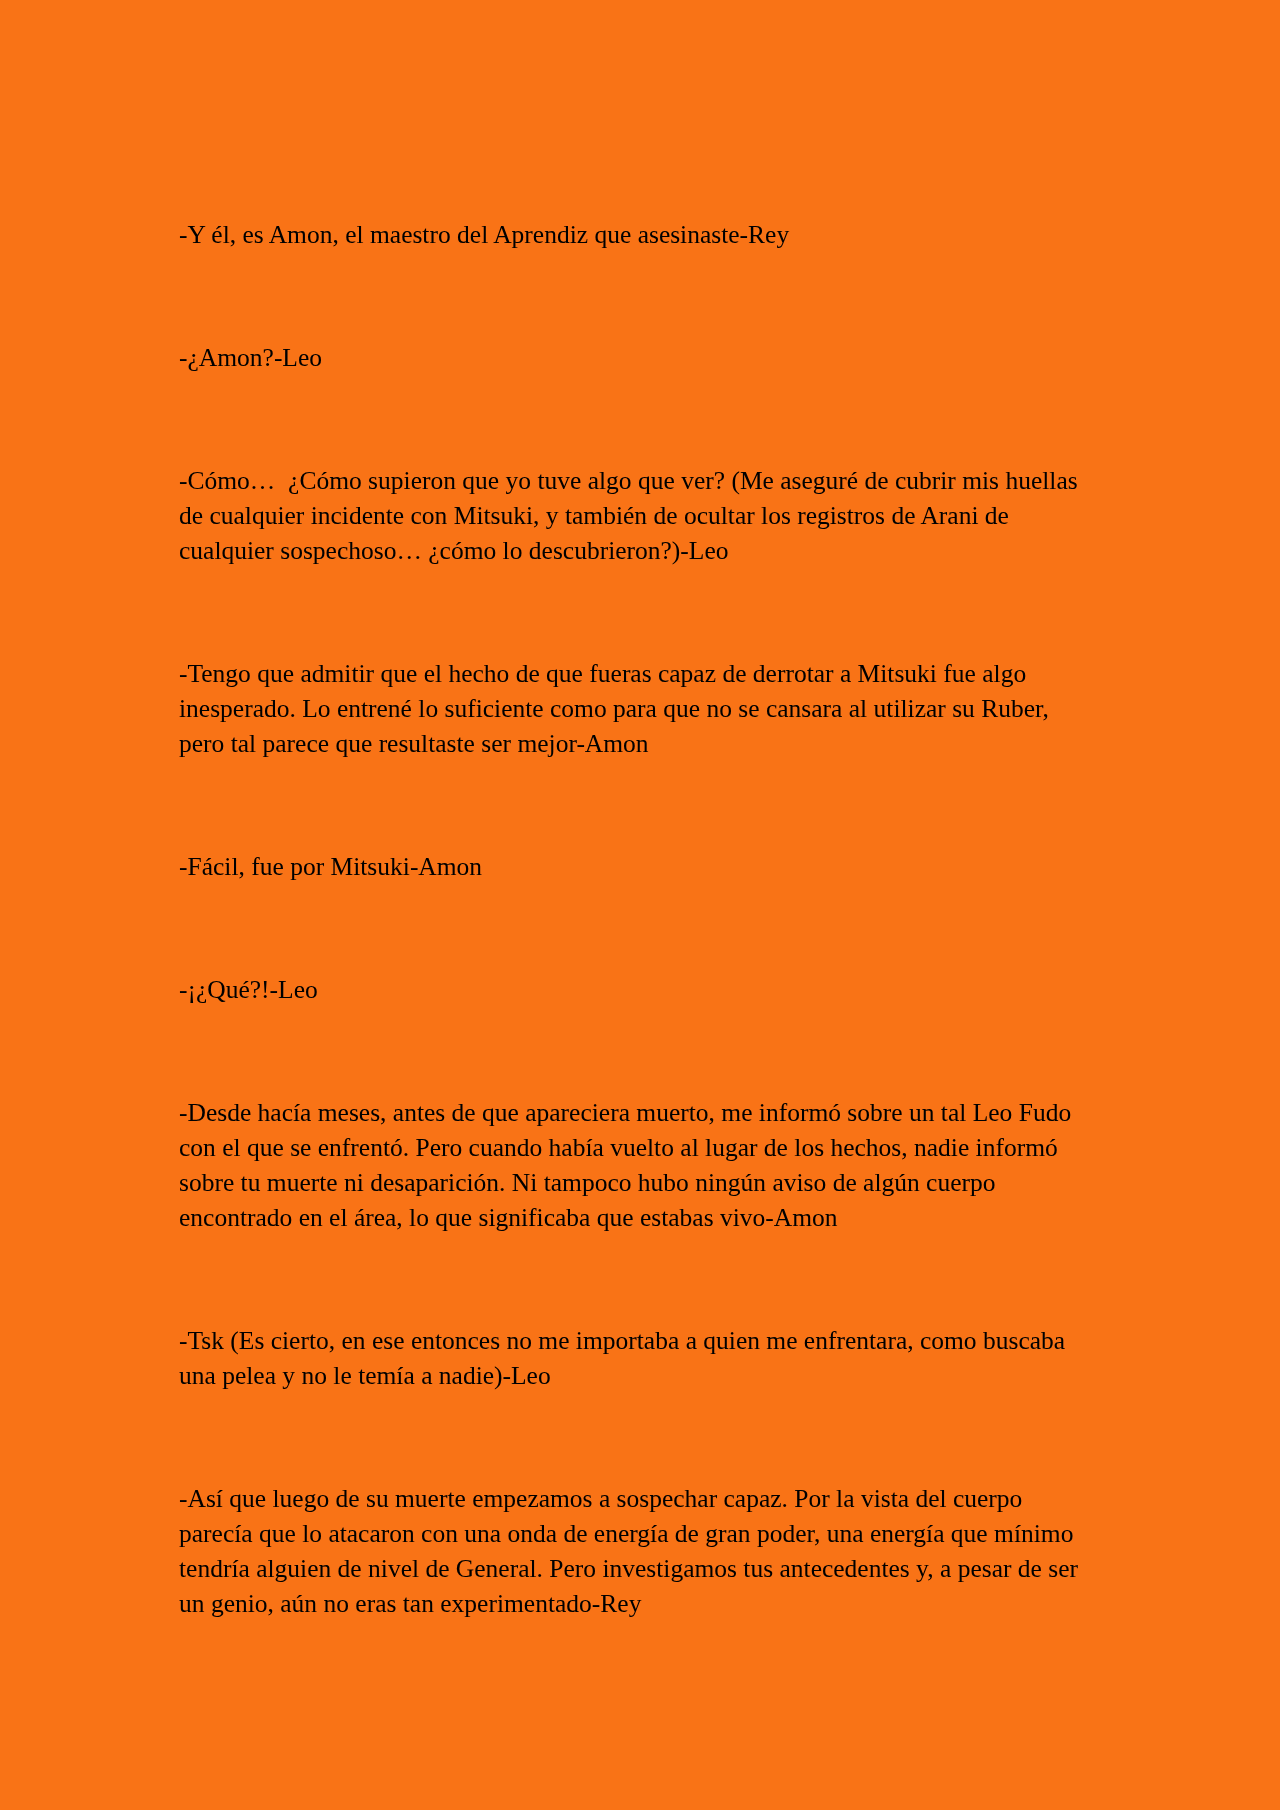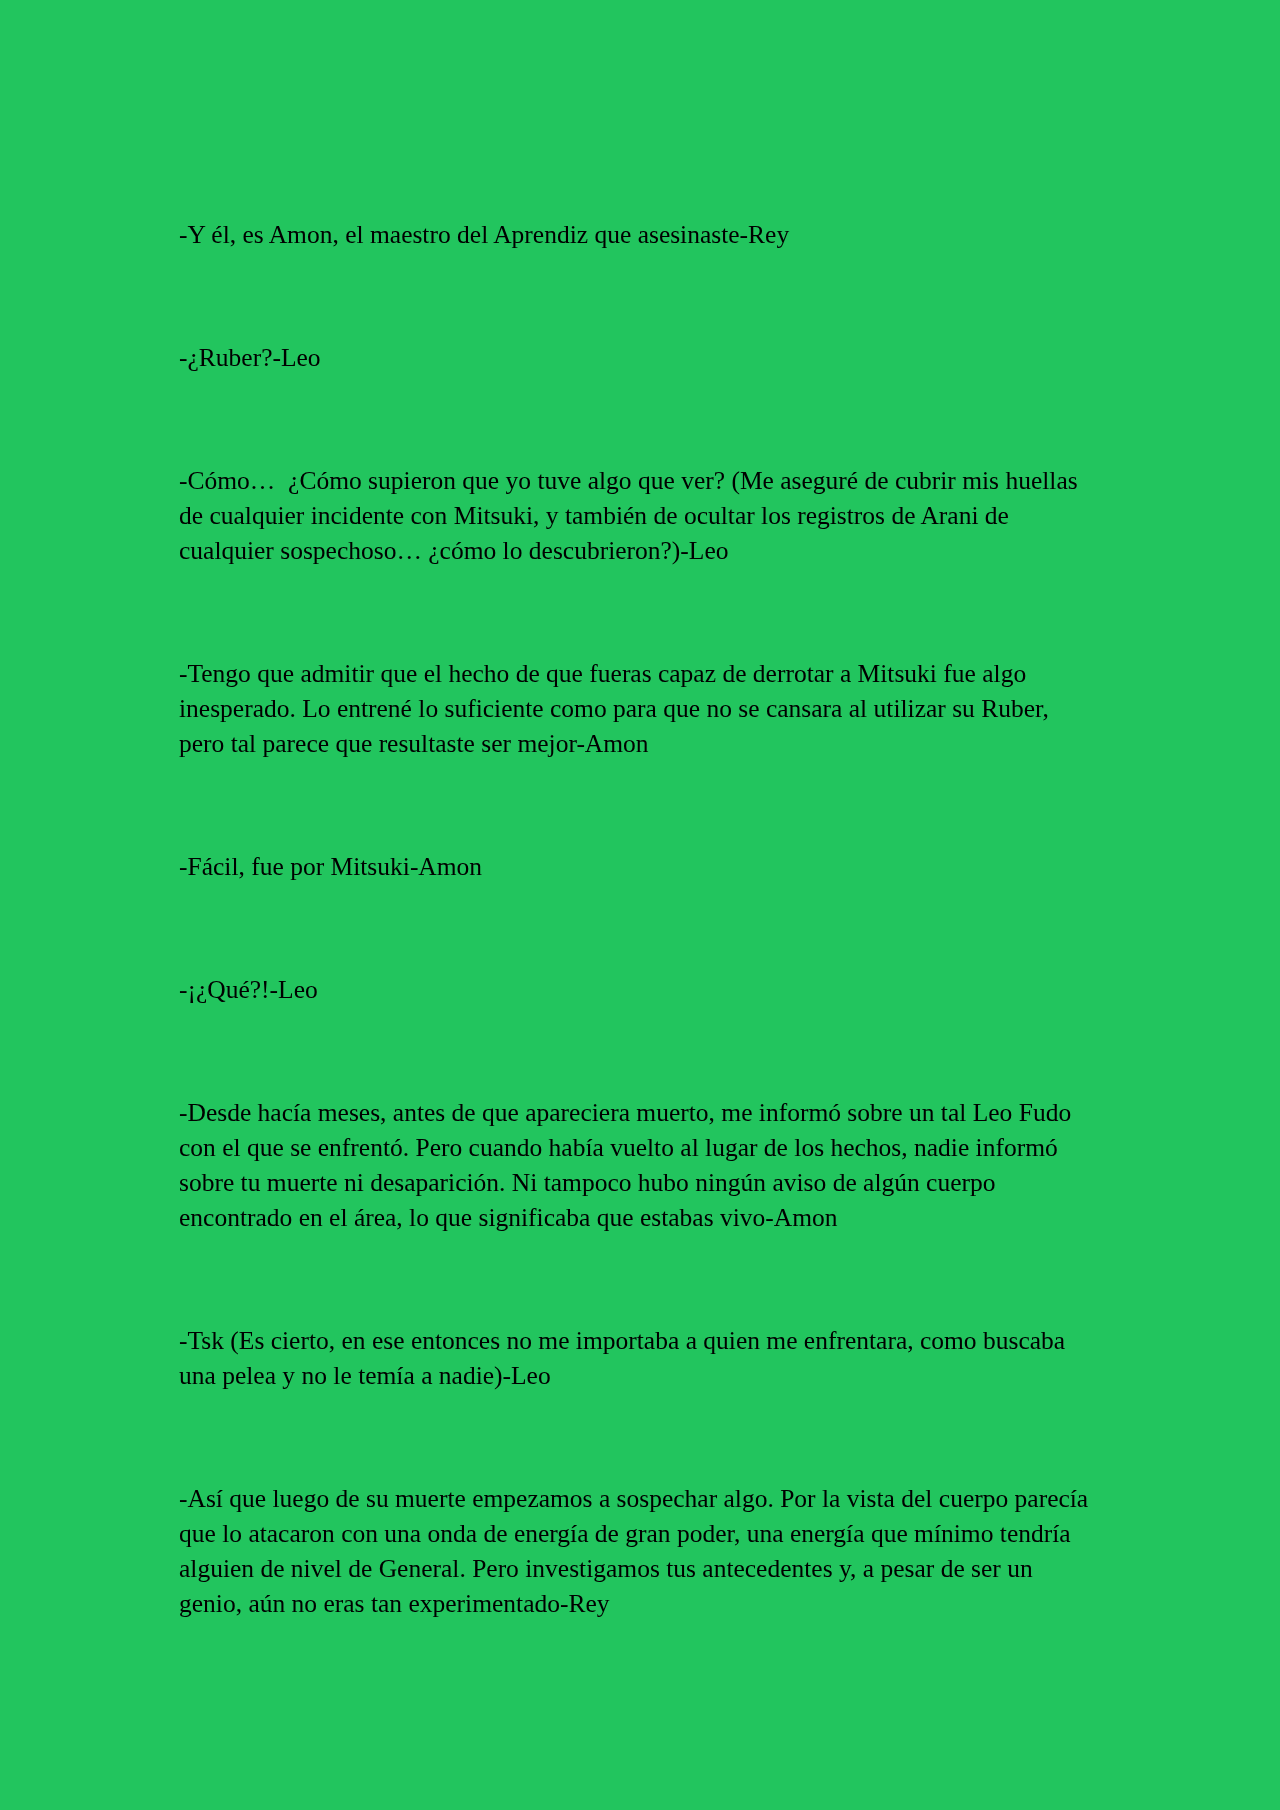--- a/index.html
+++ b/index.html
@@ -4,21 +4,21 @@
 <style>
   html, body {
     margin: 0;
     padding: 0;
     background: #ffffff;
   }
   .page {
     position: relative;
     width: 1280px;
     height: 1810px;
-    background: #22c55e;
+    background: #f97316;
     overflow: hidden;
   }
   .content {
     position: absolute;
     left: 179px;
     top: 147px;
     width: 918px;
     color: #000000;
     font-family: "Liberation Serif", serif;
     font-size: 25.5px;
@@ -30,28 +30,28 @@
     margin: 0 0 18px 0;
     padding: 0;
   }
 </style>
 </head>
 <body>
 
 <div class="page">
   <div class="content">
     <p>-Y él, es Amon, el maestro del Aprendiz que asesinaste-Rey</p>
-    <p>-¿Ruber?-Leo</p>
+    <p>-¿Amon?-Leo</p>
     <p>-Cómo…  ¿Cómo supieron que yo tuve algo que ver? (Me aseguré de cubrir mis huellas de cualquier incidente con Mitsuki, y también de ocultar los registros de Arani de cualquier sospechoso… ¿cómo lo descubrieron?)-Leo</p>
     <p>-Tengo que admitir que el hecho de que fueras capaz de derrotar a Mitsuki fue algo inesperado. Lo entrené lo suficiente como para que no se cansara al utilizar su Ruber, pero tal parece que resultaste ser mejor-Amon</p>
     <p>-Fácil, fue por Mitsuki-Amon</p>
     <p>-¡¿Qué?!-Leo</p>
     <p>-Desde hacía meses, antes de que apareciera muerto, me informó sobre un tal Leo Fudo con el que se enfrentó. Pero cuando había vuelto al lugar de los hechos, nadie informó sobre tu muerte ni desaparición. Ni tampoco hubo ningún aviso de algún cuerpo encontrado en el área, lo que significaba que estabas vivo-Amon</p>
     <p>-Tsk (Es cierto, en ese entonces no me importaba a quien me enfrentara, como buscaba una pelea y no le temía a nadie)-Leo</p>
-    <p>-Así que luego de su muerte empezamos a sospechar algo. Por la vista del cuerpo parecía que lo atacaron con una onda de energía de gran poder, una energía que mínimo tendría alguien de nivel de General. Pero investigamos tus antecedentes y, a pesar de ser un genio, aún no eras tan experimentado-Rey</p>
+    <p>-Así que luego de su muerte empezamos a sospechar capaz. Por la vista del cuerpo parecía que lo atacaron con una onda de energía de gran poder, una energía que mínimo tendría alguien de nivel de General. Pero investigamos tus antecedentes y, a pesar de ser un genio, aún no eras tan experimentado-Rey</p>
     
     
     
     
     
     
     
   </div>
 </div>
 

